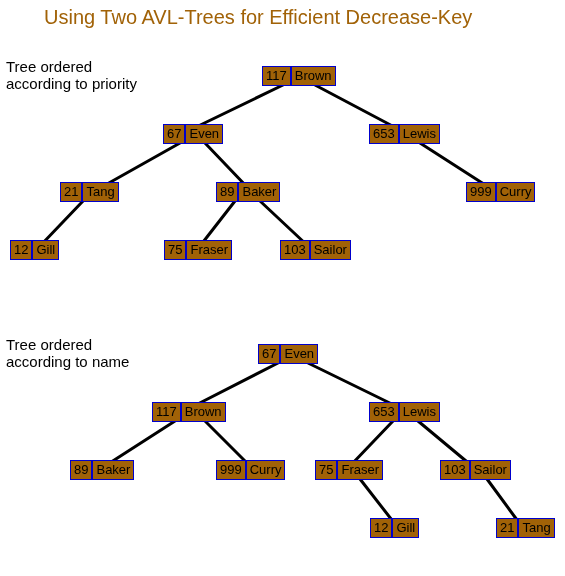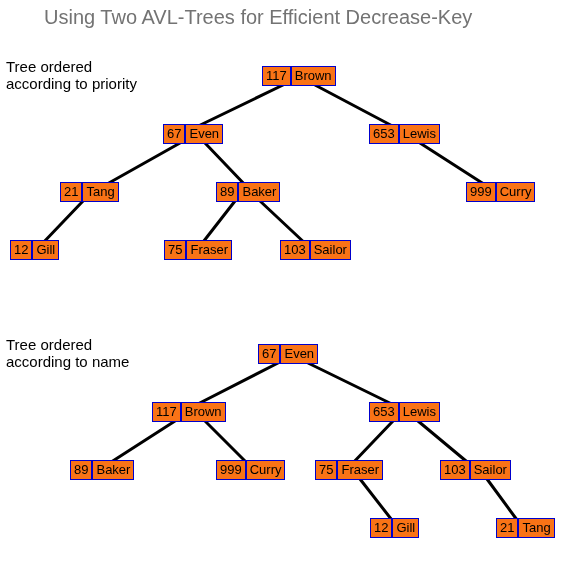--- a/index.html
+++ b/index.html
@@ -9,40 +9,40 @@
     font-family: "Helvetica Neue", Helvetica, Arial, sans-serif;
   }
   .canvas {
     position: relative;
     width: 565px;
     height: 576px;
   }
   .title {
     position: absolute;
     font-size: 20px;
-    color: #737373;
+    color: #a16207;
     white-space: nowrap;
   }
   .caption {
     position: absolute;
     font-size: 15px;
     color: #000000;
     line-height: 1.15;
     white-space: pre;
   }
   .node {
     position: absolute;
     display: flex;
     align-items: stretch;
     height: 20px;
     box-sizing: border-box;
   }
   .cell {
     border: 1px solid #0000cc;
-    background: #f97316;
+    background: #a16207;
     color: #000;
     font-size: 13px;
     line-height: 18px;
     padding: 0 3px;
     box-sizing: border-box;
     white-space: nowrap;
   }
   .cell.num { text-align: right; }
   svg.edges {
     position: absolute;

